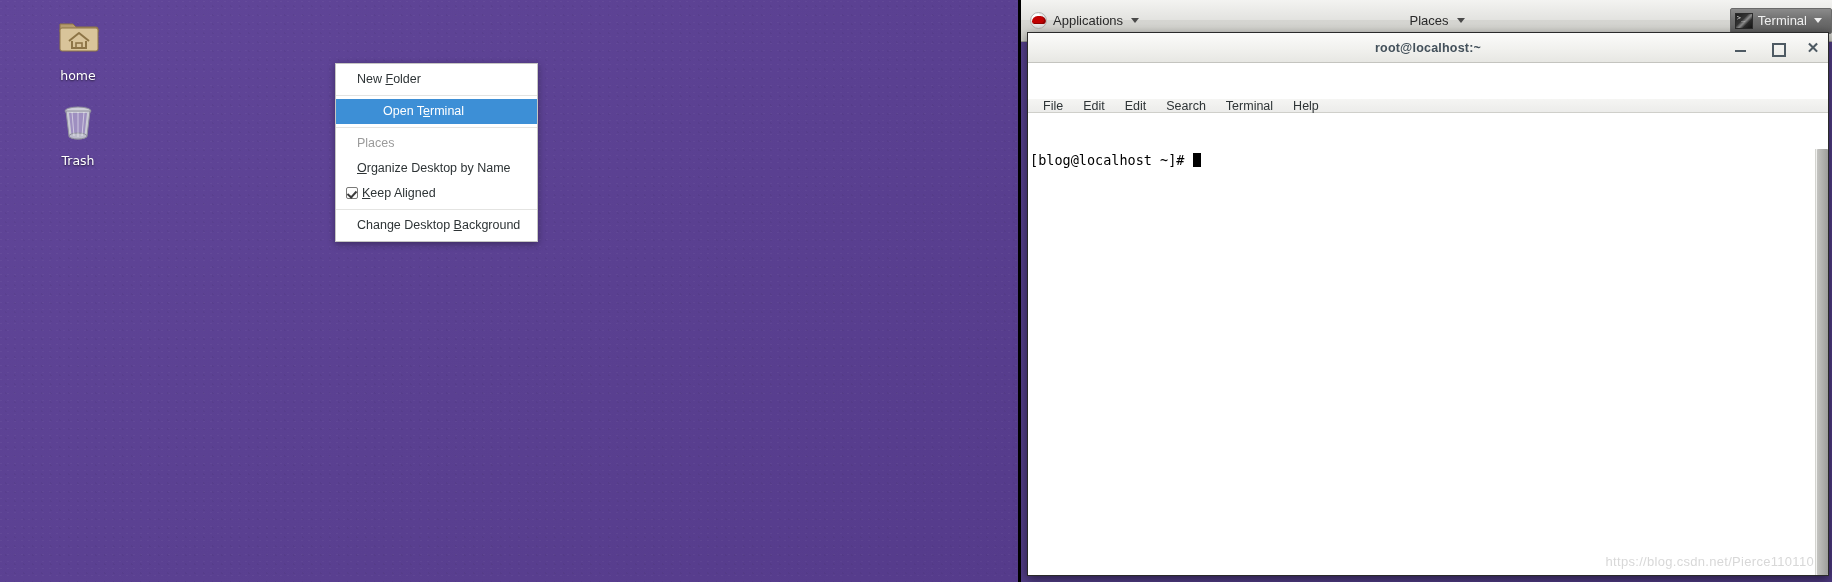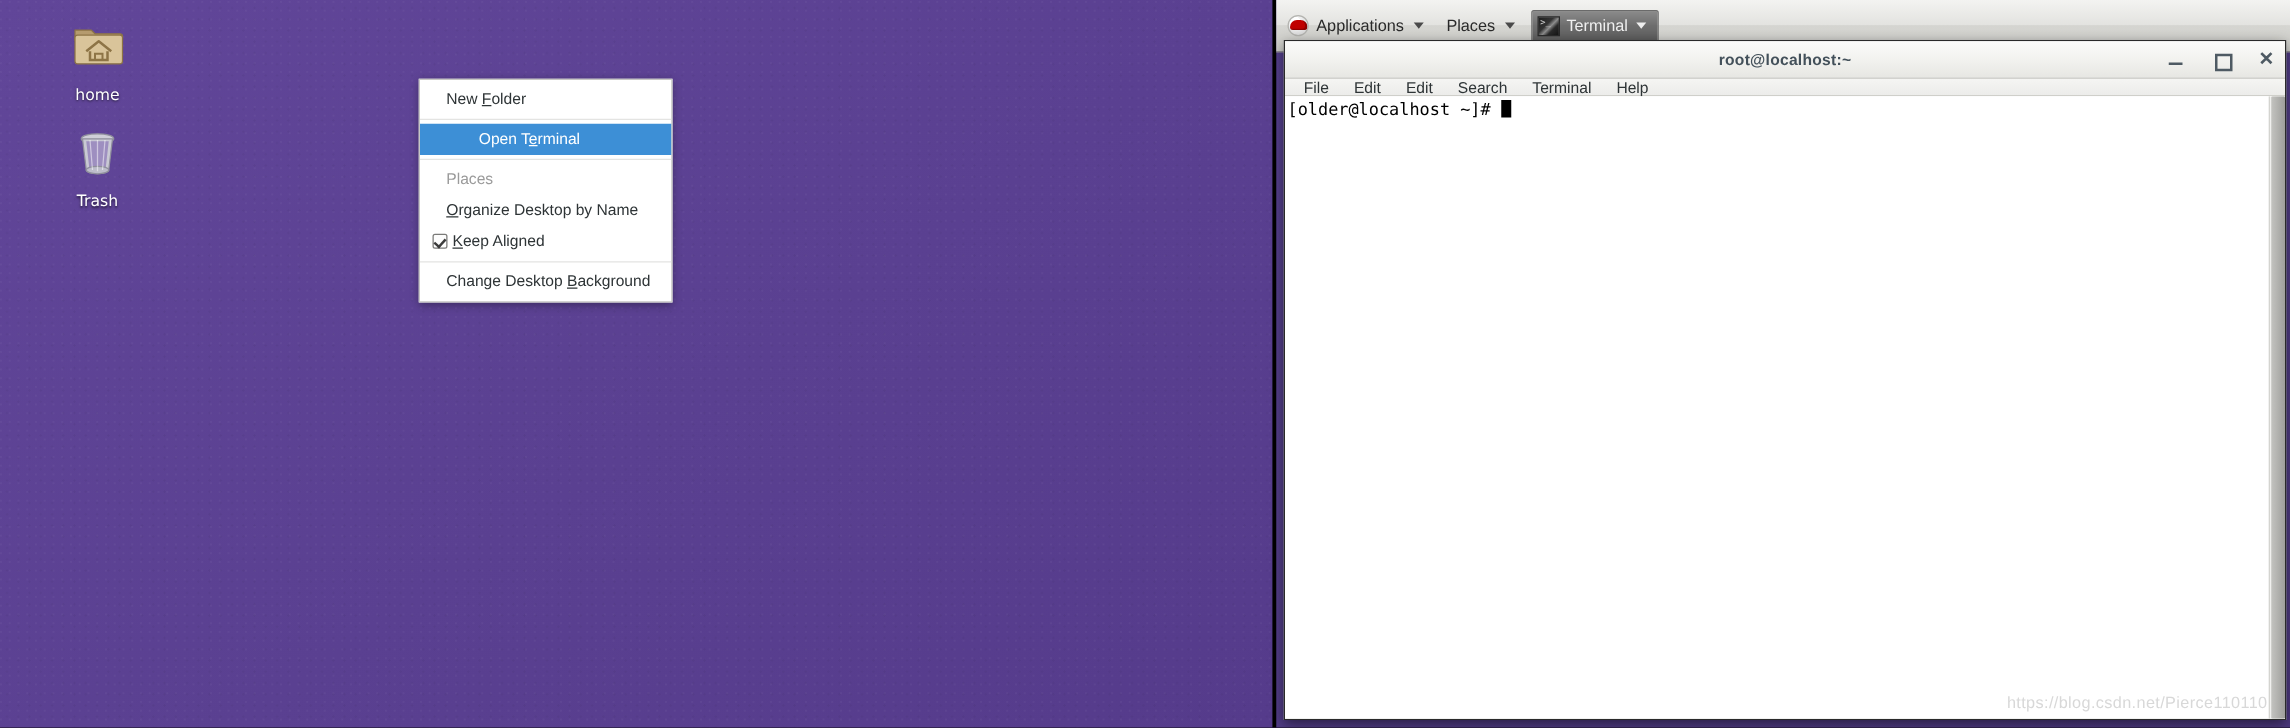--- a/index.html
+++ b/index.html
@@ -108,20 +108,21 @@
   }
   
   #panel {
     position: absolute; left: 0; top: 0;
     width: 100%; height: 42px;
     background: linear-gradient(to bottom, #f3f3f1 0%, #e3e3e0 48%, #d6d6d2 50%, #cfcfca 100%);
     border-bottom: 1px solid #9d9d98;
     display: flex; align-items: center;
     font-size: 13px;
     color: #2a2a2a;
+    justify-content: space-between;
   }
   .panel-btn {
     display: flex; align-items: center; gap: 6px;
     height: 30px; padding: 0 9px;
     cursor: default;
   }
   .panel-btn .lbl { font-size: 13px; }
   .caret {
     width: 0; height: 0;
     border-left: 4px solid transparent;
@@ -169,21 +170,21 @@
   }
 
   
   #term-win {
     position: absolute;
     left: 6px; top: 32px;
     width: 802px; height: 544px;
     background: #ffffff;
     border: 1px solid #2a2a2a;
     box-shadow: 0 3px 10px rgba(0,0,0,.5);
-    display: flex; flex-direction: column;
+    display: flex; flex-direction: column; gap: 36px;
   }
   #term-titlebar {
     position: relative;
     height: 30px;
     background: linear-gradient(to bottom, #fbfbfa 0%, #f1f1ee 55%, #e7e7e3 100%);
     border-bottom: 1px solid #c4c4bf;
     display: flex; align-items: center; justify-content: center;
   }
   #term-title {
     font-size: 12.5px; font-weight: bold;
@@ -362,21 +363,21 @@
       <div id="term-menubar">
         <span class="tmenu">File</span>
         <span class="tmenu">Edit</span>
         <span class="tmenu">Edit</span>
         <span class="tmenu">Search</span>
         <span class="tmenu">Terminal</span>
         <span class="tmenu">Help</span>
       </div>
 
       <div id="term-body">
-        <div id="term-line"><span>[older@localhost ~]# </span><span id="cursor"></span></div>
+        <div id="term-line"><span>[blog@localhost ~]# </span><span id="cursor"></span></div>
         <div id="term-scroll">
           <div id="term-scroll-thumb"></div>
         </div>
         <div id="watermark">https://blog.csdn.net/Pierce110110</div>
       </div>
 
     </div>
   </div>
 
 </div>

